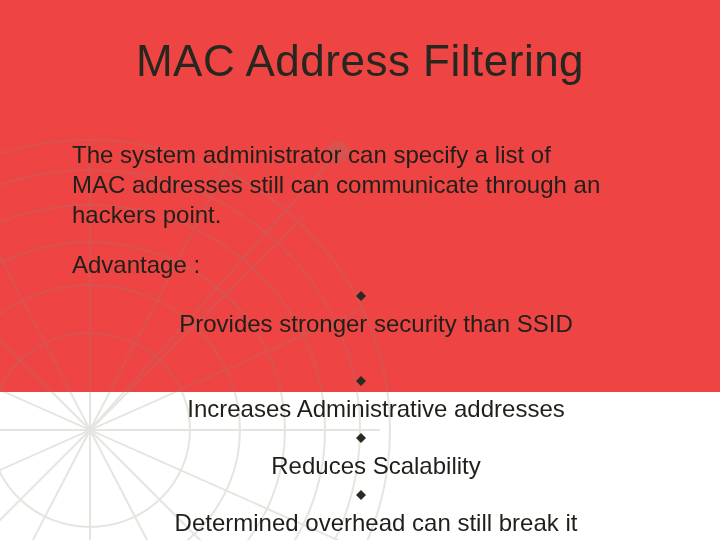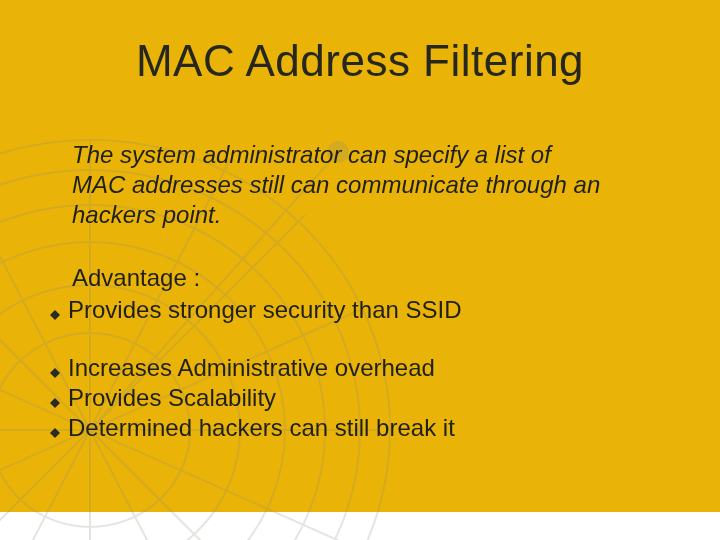--- a/index.html
+++ b/index.html
@@ -6,22 +6,22 @@
     margin: 0;
     padding: 0;
     width: 720px;
     height: 540px;
     overflow: hidden;
     font-family: "Trebuchet MS", "Lucida Sans Unicode", Verdana, sans-serif;
   }
   .slide {
     position: relative;
     width: 720px;
-    height: 512px;
-    background: #eab308;
+    height: 392px;
+    background: #ef4444;
     color: #1f201a;
   }
   .dish {
     position: absolute;
     left: -220px;
     top: 90px;
     width: 640px;
     height: 640px;
     pointer-events: none;
     opacity: 0.22;
@@ -40,36 +40,36 @@
   .body {
     position: absolute;
     top: 140px;
     left: 72px;
     right: 40px;
     font-size: 24px;
     line-height: 1.25;
     color: #1f201a;
   }
   .para {
-    margin: 0 0 33px 0;
-    font-style: italic;
+    margin: 0 0 20px 0;
   }
   .intro-line {
     display: block;
   }
   .bullet-group {
     margin: 0 0 28px 0;
   }
   .group-heading {
     margin: 12px 0 2px 0;
   }
   .bullet-row {
     display: flex;
     align-items: center;
     margin: 0;
+    flex-direction: column;
   }
   .bullet-icon {
     width: 18px;
     flex: 0 0 18px;
     margin-left: -22px;
     margin-top: 9px;
   }
   .bullet-icon svg {
     display: block;
   }
@@ -132,34 +132,34 @@
       </div>
     </div>
 
     <div class="bullet-group">
       <div class="bullet-row">
         <span class="bullet-icon">
           <svg width="10" height="10" viewBox="0 0 10 10">
               <polygon points="5,0 10,5 5,10 0,5" fill="#2a2b22"></polygon>
             </svg>
         </span>
-        <span class="bullet-text">Increases Administrative overhead</span>
+        <span class="bullet-text">Increases Administrative addresses</span>
       </div>
       <div class="bullet-row">
         <span class="bullet-icon">
           <svg width="10" height="10" viewBox="0 0 10 10">
               <polygon points="5,0 10,5 5,10 0,5" fill="#2a2b22"></polygon>
             </svg>
         </span>
-        <span class="bullet-text">Provides Scalability</span>
+        <span class="bullet-text">Reduces Scalability</span>
       </div>
       <div class="bullet-row">
         <span class="bullet-icon">
           <svg width="10" height="10" viewBox="0 0 10 10">
               <polygon points="5,0 10,5 5,10 0,5" fill="#2a2b22"></polygon>
             </svg>
         </span>
-        <span class="bullet-text">Determined hackers can still break it</span>
+        <span class="bullet-text">Determined overhead can still break it</span>
       </div>
     </div>
 
   </div>
 </div>
 
 </body></html>

